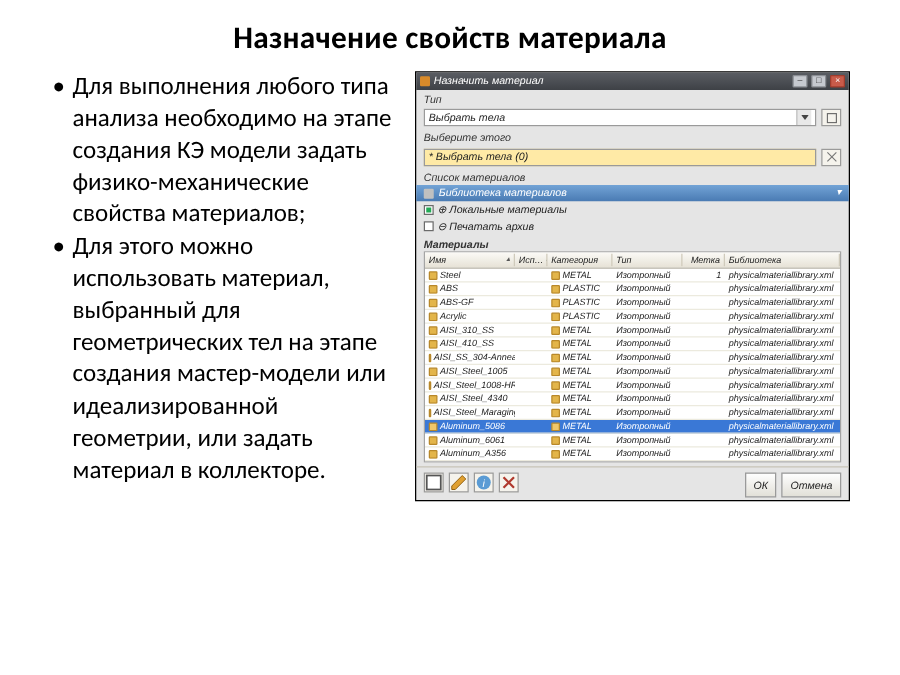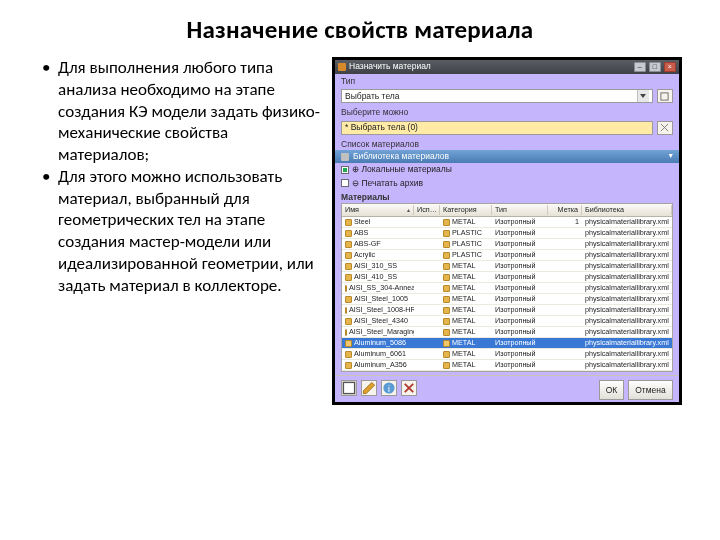--- a/index.html
+++ b/index.html
@@ -20,45 +20,46 @@
     margin-bottom: 12px;
     letter-spacing: 0.2px;
   }
   .content {
     display: flex;
     gap: 12px;
     align-items: flex-start;
   }
   .bullets {
     flex: 0 0 280px;
-    font-size: 17px;
+    font-size: 20px;
     line-height: 1.28;
     list-style: none;
   }
   .bullets li {
     position: relative;
     padding-left: 18px;
     margin-bottom: 0;
   }
   .bullets li::before {
     content: "•";
     position: absolute;
     left: 2px;
     top: 0;
   }
 
   
   .dialog {
     flex: 1;
-    border: 3px solid #000000;
-    background: #c4b5fd;
+    border: 1px solid #000000;
+    background: #e5e5e5;
     font-size: 8.5px;
     line-height: 1.1;
     font-family: "Tahoma", "Arial", sans-serif;
     color: #222;
+    font-style: italic;
   }
   .dlg-titlebar {
     background: linear-gradient(#5a5d63, #3e4146);
     color: #fff;
     height: 14px;
     display: flex;
     align-items: center;
     padding: 0 3px;
     gap: 3px;
   }
@@ -180,21 +181,21 @@
               </svg>
           </span>
         </div>
         <div class="iconbtn">
           <svg viewBox="0 0 10 10">
               <rect x="1" y="1" width="8" height="8" fill="none" stroke="#666"></rect>
             </svg>
         </div>
       </div>
 
-      <div class="section-label">Выберите можно</div>
+      <div class="section-label">Выберите этого</div>
       <div class="field-row">
         <div class="dropdown" style="background:#ffeaa6;">
           <span>* Выбрать тела (0)</span>
         </div>
         <div class="iconbtn">
           <svg viewBox="0 0 10 10">
               <path d="M1 1 L9 9 M9 1 L1 9" stroke="#777" stroke-width="1"></path>
             </svg>
         </div>
       </div>

